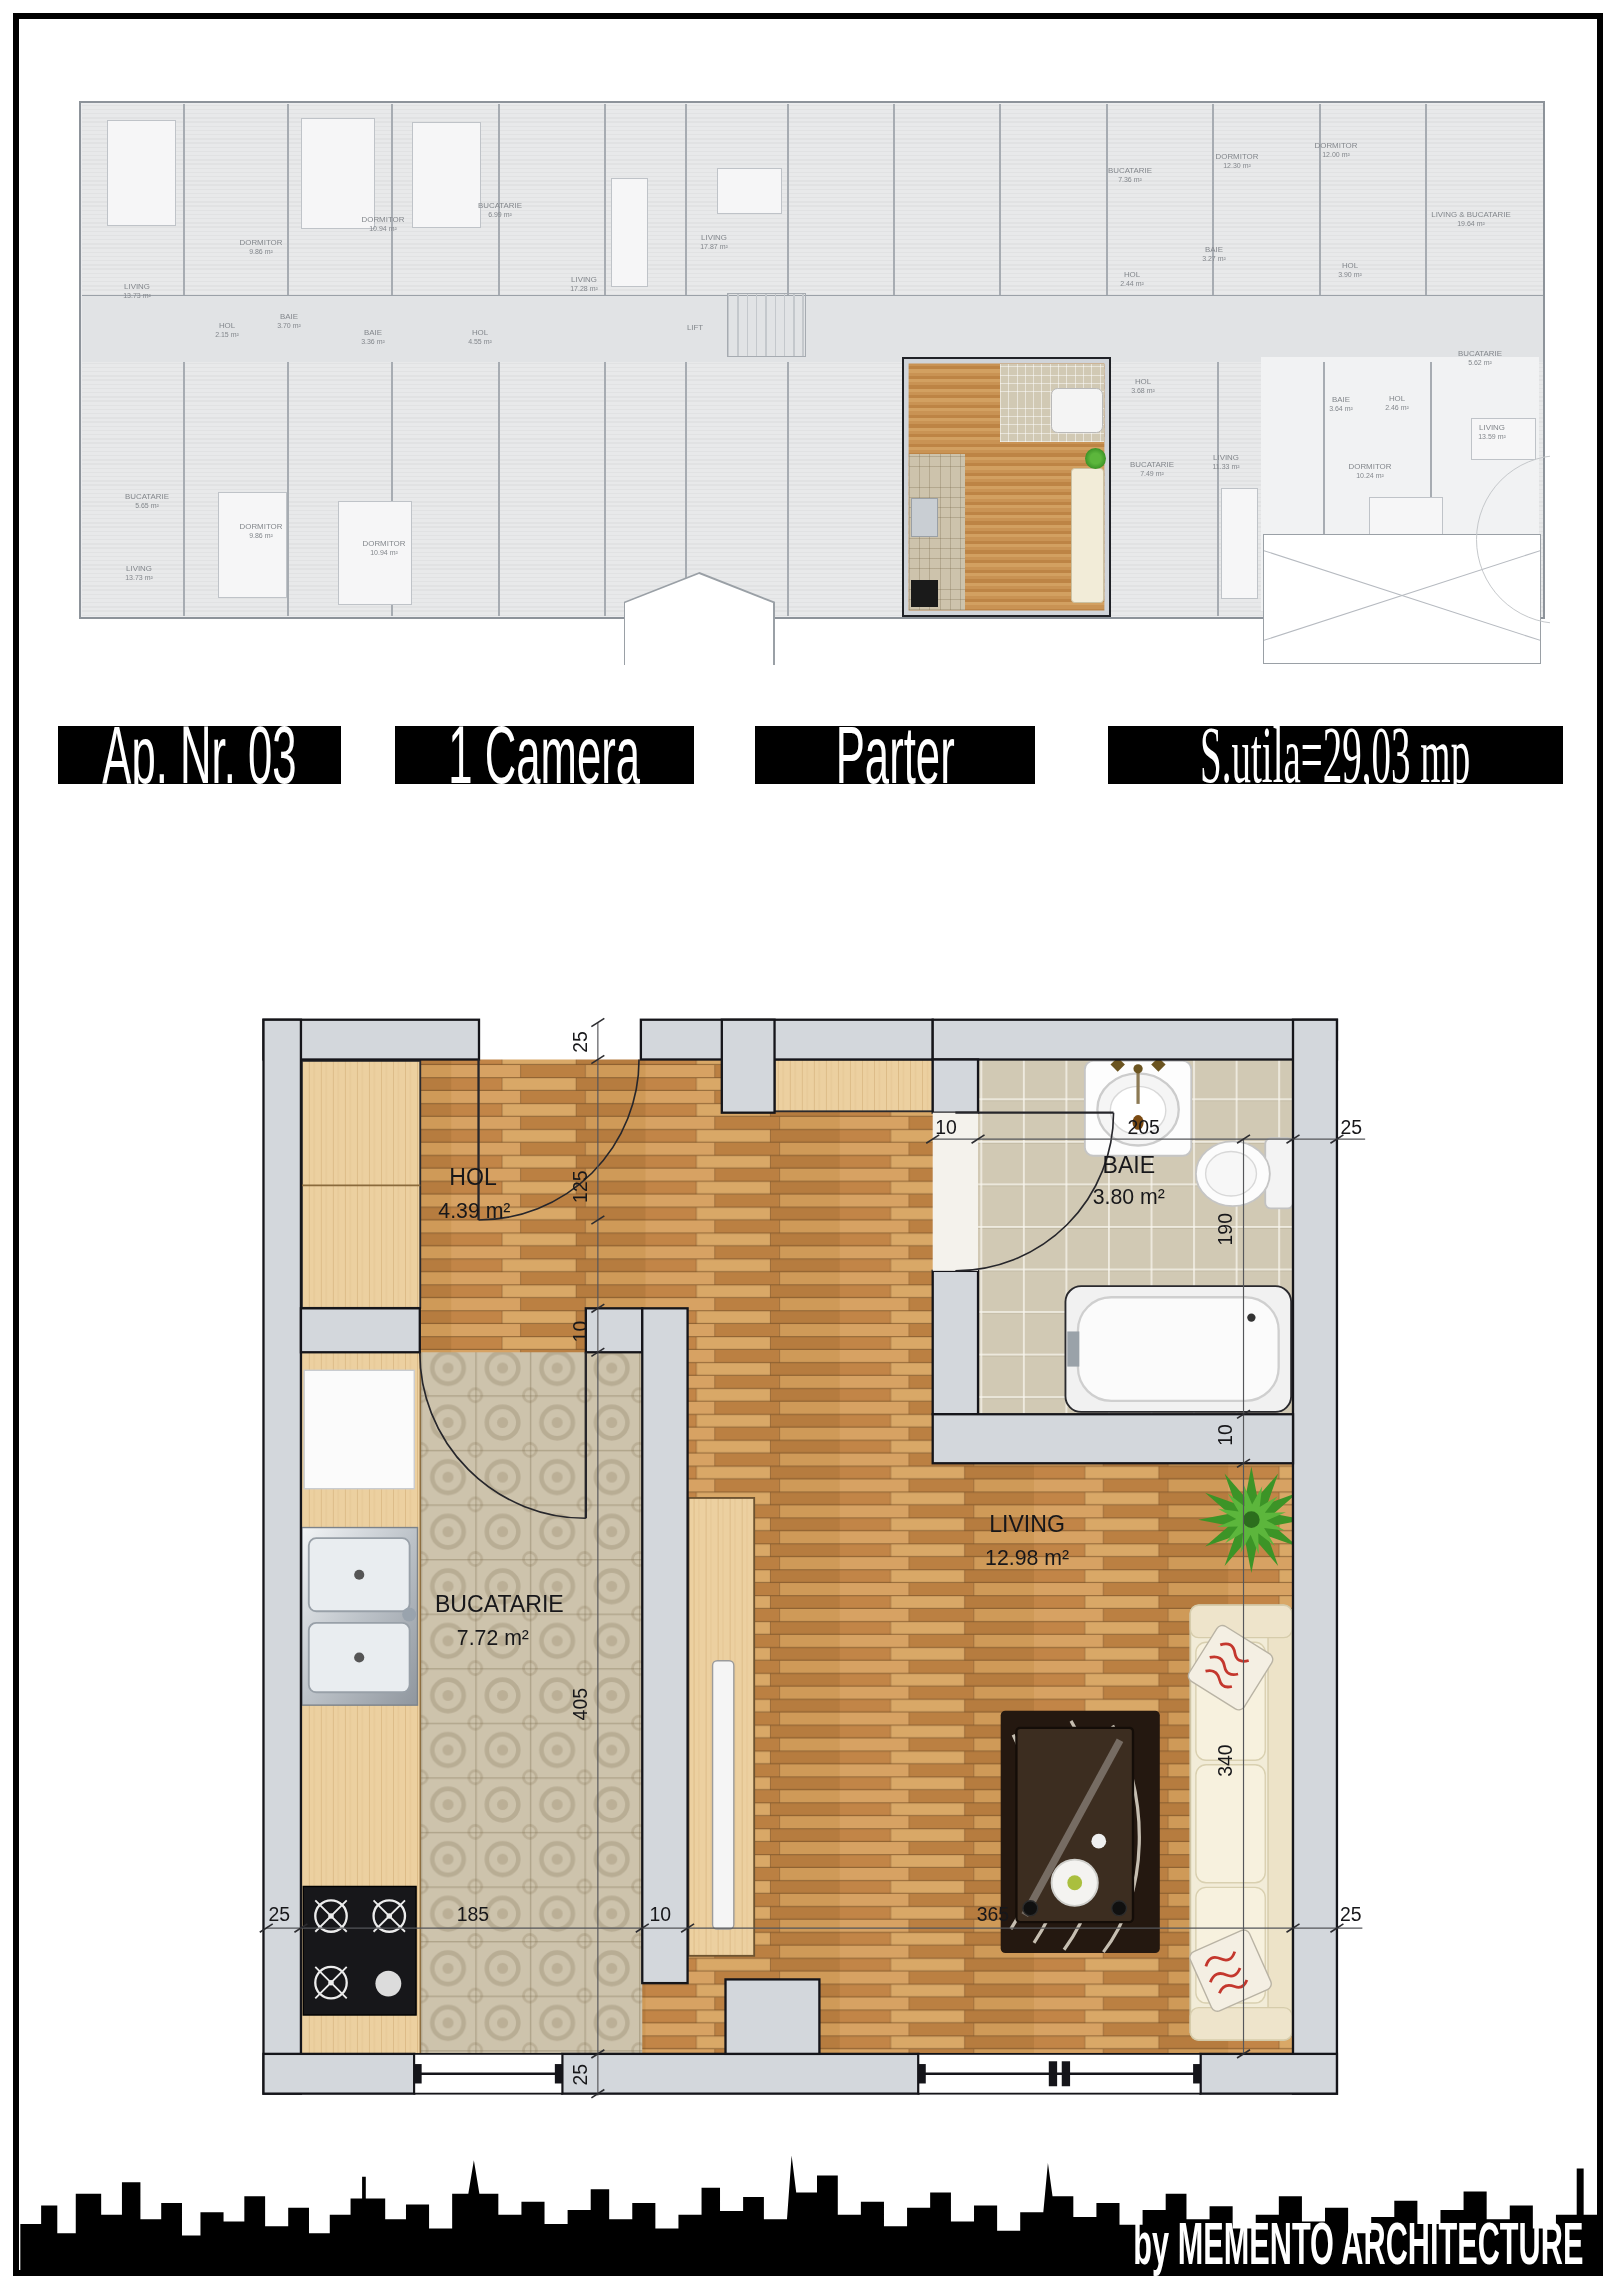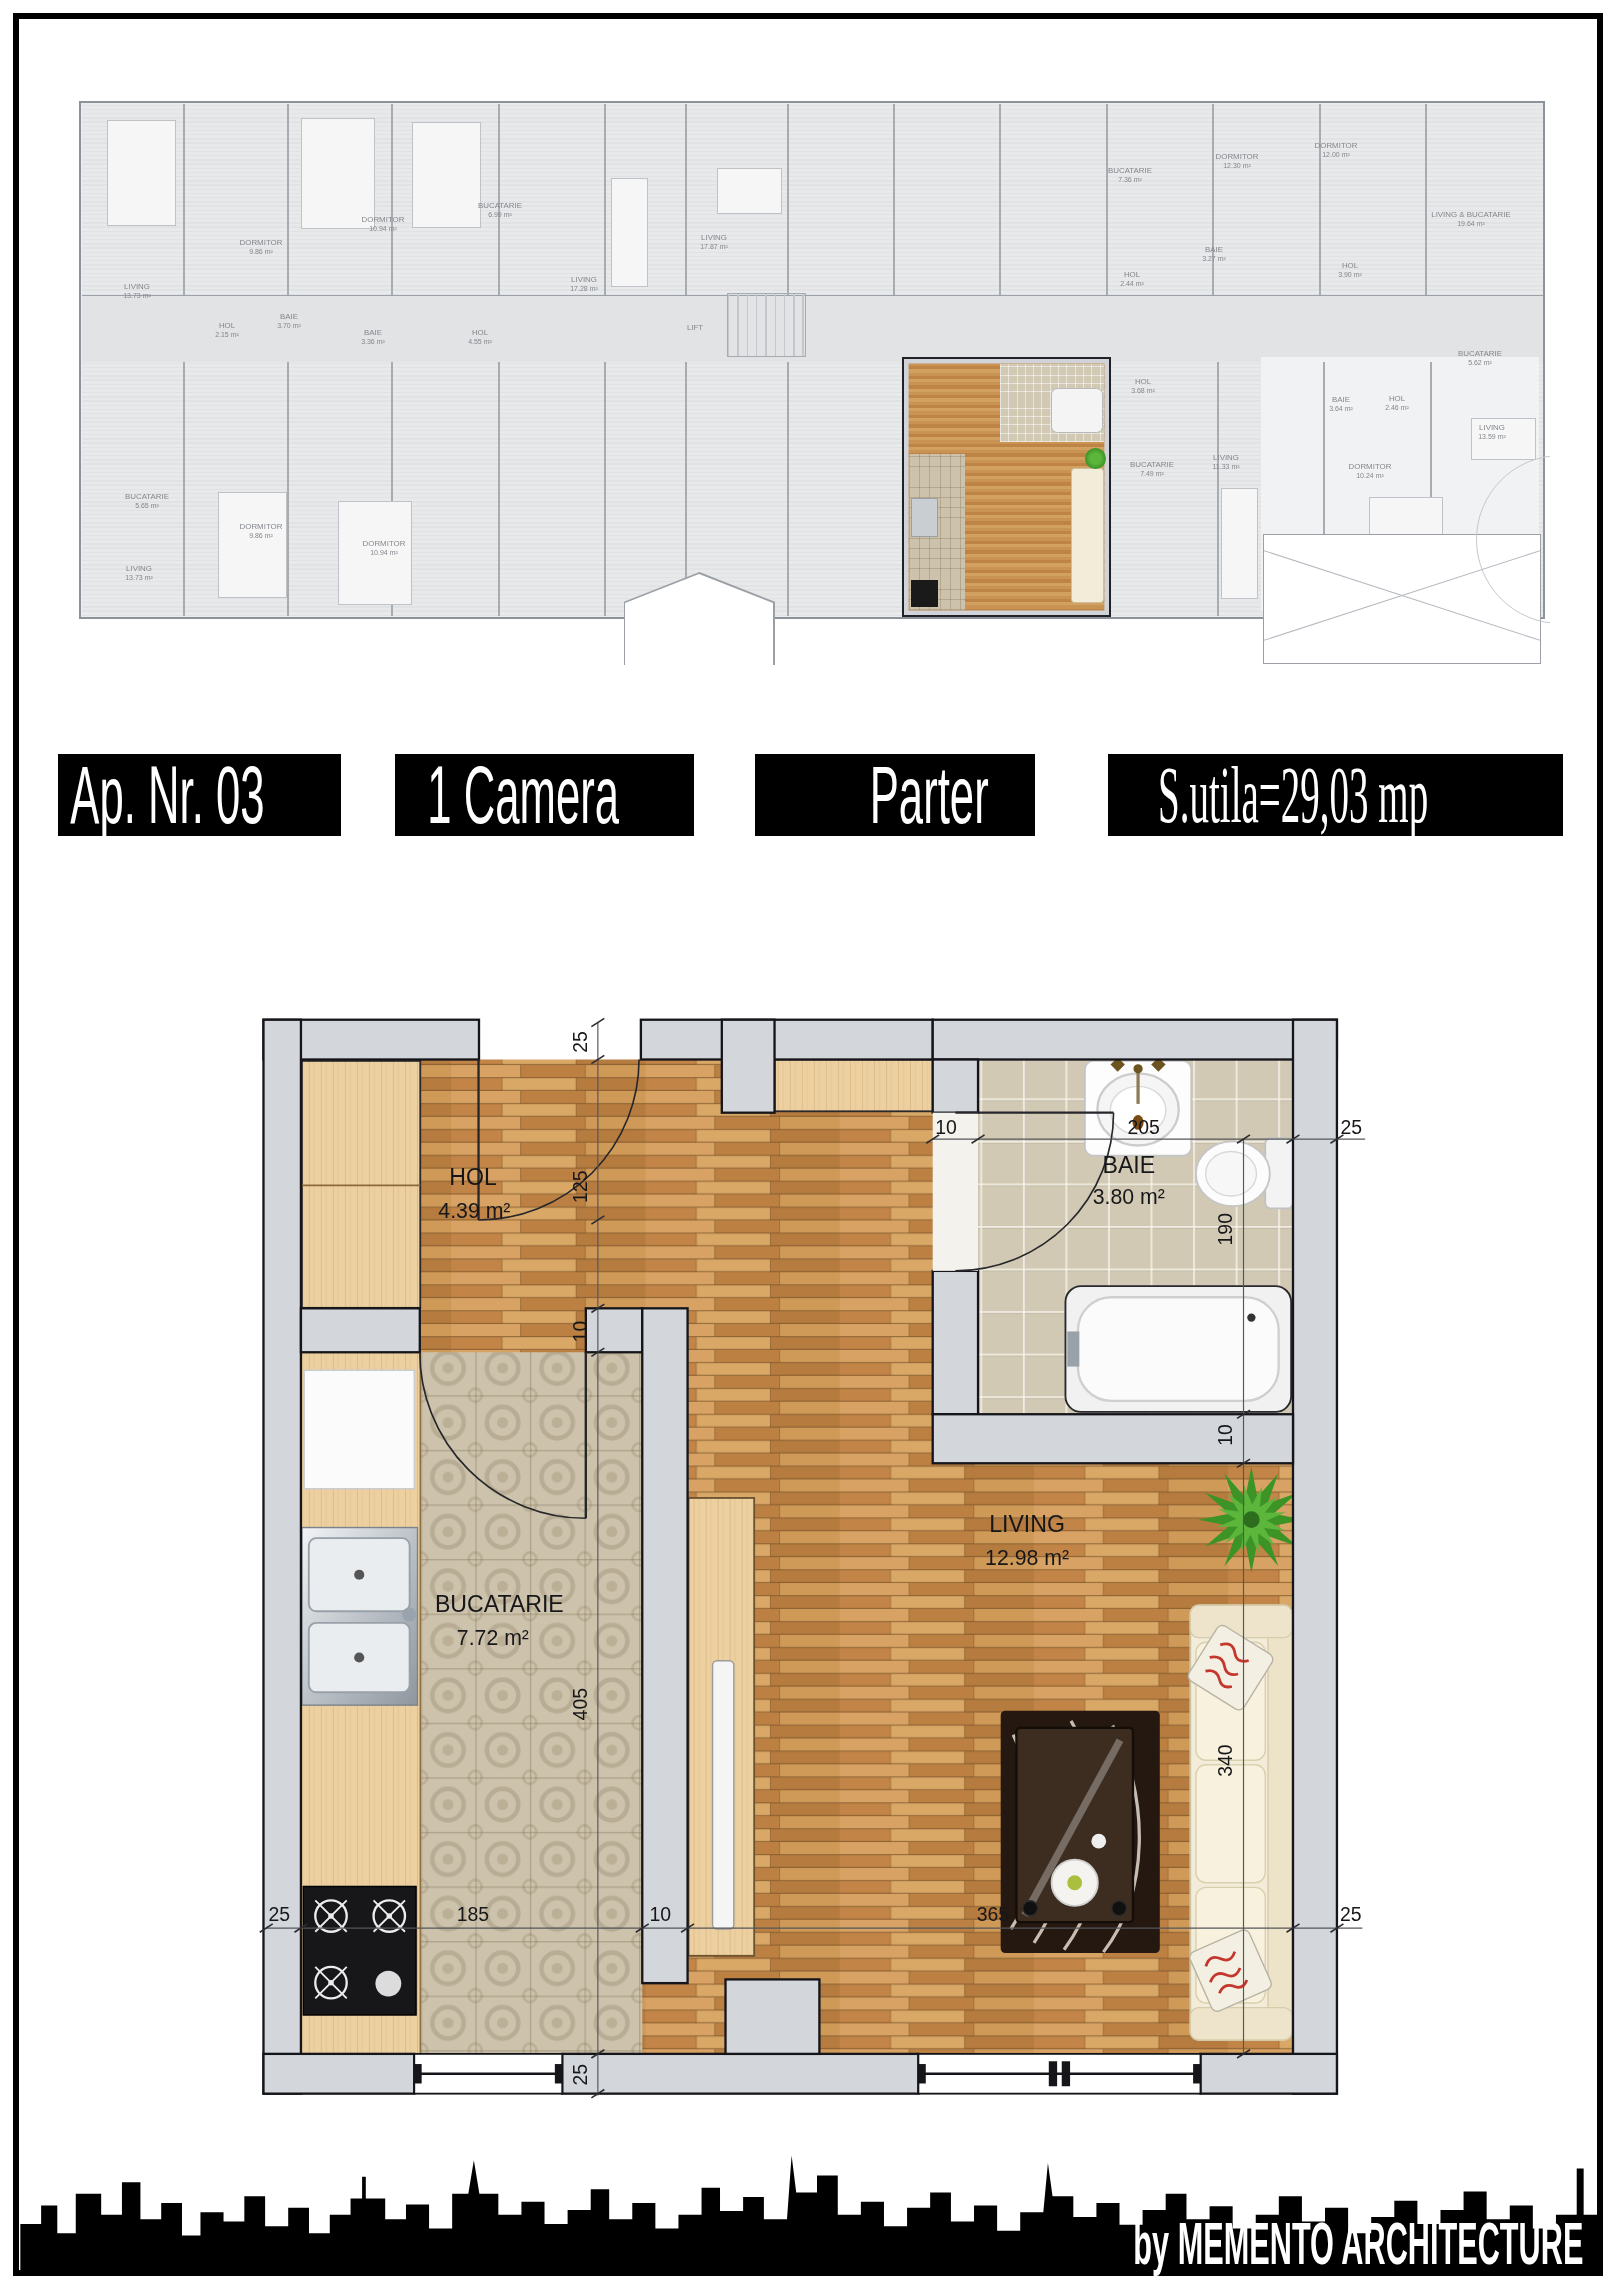--- a/index.html
+++ b/index.html
@@ -1,20 +1,20 @@
 <!DOCTYPE html>
 <html style="font-size:7.4px"><head>
 <meta charset="utf-8">
 <style>
   html,body{margin:0;padding:0;}
   body{width:1623px;height:2295px;position:relative;background:#fff;font-family:"Liberation Sans",sans-serif;overflow:hidden;}
   .frame{position:absolute;left:13px;top:13px;width:1590px;height:2263px;border:6.5px solid #000;box-sizing:border-box;}
 
   
-  .bnr{position:absolute;top:754px;height:82px;background:#000;color:#fff;display:flex;align-items:center;justify-content:flex-end;overflow:hidden;}
+  .bnr{position:absolute;top:726px;height:58px;background:#000;color:#fff;display:flex;align-items:center;justify-content:center;overflow:hidden;}
   .bnr>span{display:inline-block;font-size:78px;line-height:82px;white-space:nowrap;transform:scale(.56,1.04);}
   .bnr.wide>span{transform:scale(.5,1.04);}
 
   
   .ov{position:absolute;left:79px;top:99px;width:1471px;height:571px;overflow:hidden;}
   .bld{position:absolute;left:0;top:2.3px;width:1466px;height:518px;border:2.8px solid #8d939a;background:#ebecee;box-sizing:border-box;}
   .band{position:absolute;left:0;width:1461px;background:#e8e9ea;background-image:repeating-linear-gradient(0deg,rgba(0,0,0,.03) 0 1.4px,transparent 1.4px 4.2px);}
   .band.top{top:0;height:191px;}
   .band.bot{top:258px;height:254px;}
   .corr{position:absolute;left:0;top:191px;width:1461px;height:68px;background:#e1e3e5;border-top:1.9px solid #9ba1a8;border-bottom:1.9px solid #9ba1a8;box-sizing:border-box;}

